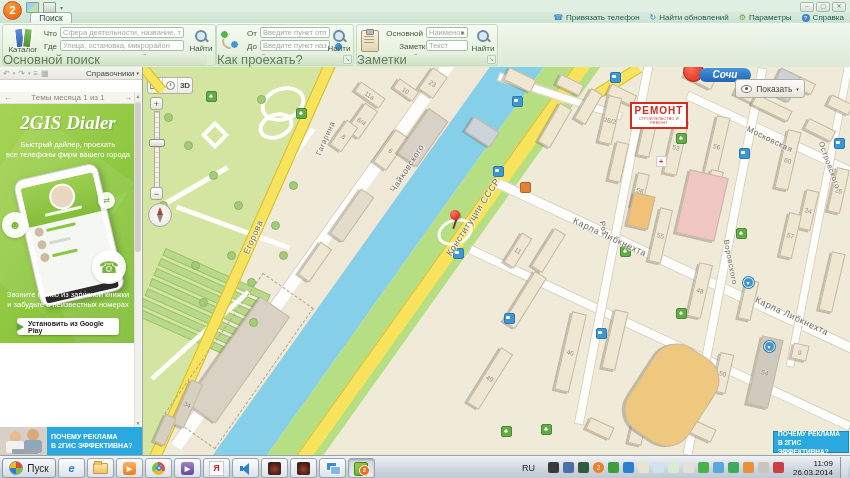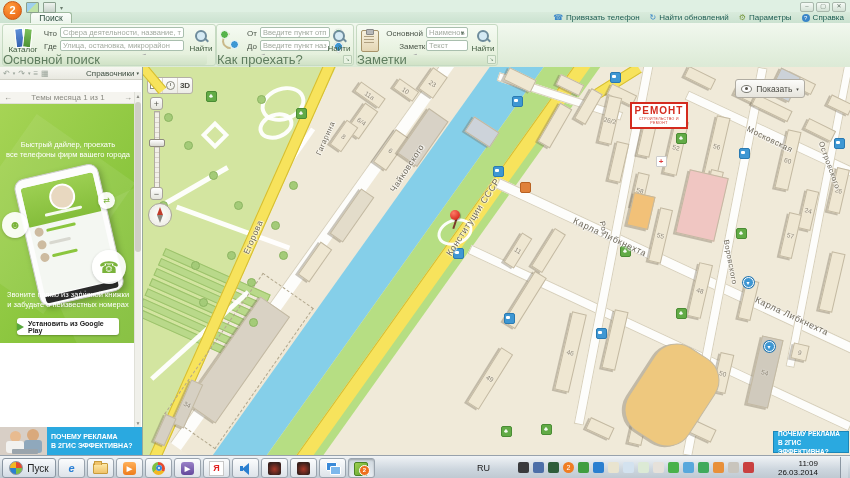--- a/index.html
+++ b/index.html
@@ -180,21 +180,21 @@
   .i-vol::before{content:"";position:absolute;left:1px;top:4px;width:3px;height:5px;background:#2a7fd0;}
   .i-vol::after{content:"";position:absolute;left:3px;top:1px;border:6px solid transparent;border-right:7px solid #2a7fd0;border-left:none;}
   .i-dark{width:13px;height:13px;border-radius:2px;background:radial-gradient(circle at 50% 55%,#a83828,#3a201c 70%);}
   .i-rdp{position:relative;width:14px;height:12px;}
   .i-rdp::before,.i-rdp::after{content:"";position:absolute;width:9px;height:7px;border:1px solid #fff;background:#3a8ad8;border-radius:1px;}
   .i-rdp::before{left:0;top:0;}
   .i-rdp::after{left:4px;top:4px;background:#7db8ec;}
   .i-gis{position:relative;width:15px;height:14px;}
   .i-gis::before{content:"";position:absolute;left:0;top:1px;width:12px;height:12px;border-radius:2px;background:linear-gradient(135deg,#9ed14f,#5a9c2e);border:1px solid #4a8424;}
   .i-gis::after{content:"2";position:absolute;right:-1px;bottom:-1px;width:9px;height:9px;border-radius:50%;background:#ee6f1d;border:1px solid #fff;color:#fff;font-size:6px;line-height:9px;text-align:center;font-weight:bold;}
-  #trayArea{position:absolute;right:2px;top:0;height:23px;display:flex;align-items:center;gap:18px;justify-content:flex-end;}
+  #trayArea{position:absolute;right:2px;top:0;height:23px;display:flex;align-items:center;gap:3px;justify-content:flex-end;}
   #langInd{font-size:9px;color:#222;margin-right:10px;}
   #trayIcons{display:flex;gap:4px;align-items:center;}
   .tico{width:11px;height:11px;border-radius:2px;}
   #clock{text-align:right;font-size:8px;line-height:9px;color:#111;margin-left:6px;}
   #showDesk{width:7px;height:21px;border-left:1px solid #8a96a2;background:linear-gradient(#e8edf2,#cdd6de);margin-left:4px;}
 </style>
 </head>
 <body>
 
 <div id="app">
@@ -321,20 +321,21 @@
           </span>
       </div>
       <div id="sbPager">
         <span>←</span>
         <span>Темы месяца 1 из 1</span>
         <span>→</span>
       </div>
       <div id="sbAd">
         <i class="shard" style="left:-20px;top:30px;width:120px;height:160px;transform:rotate(35deg);"></i>
         <i class="shard" style="left:60px;top:100px;width:120px;height:180px;transform:rotate(-25deg);"></i>
+        <div id="adTitle">2GIS Dialer</div>
         <div class="adsub" style="top:36px;">Быстрый дайлер, проехать</div>
         <div class="adsub" style="top:46px;">все телефоны фирм вашего города</div>
         <div id="phone">
           <div id="phoneScreen">
             <div id="phoneHead">
                 <div id="phoneAva"></div>
                 <div id="phoneName"></div>
               </div>
             <div class="crow">
                 <span class="cava"></span>
@@ -544,20 +545,24 @@
       <div id="compass">
           <i class="n"></i>
           <i class="s"></i>
         </div>
       <div id="showBtn">
         <span class="eye"></span>
         <span>Показать</span>
         <span style="font-size:5px;">▾</span>
       </div>
 
+      <div id="sochiAd">
+        <i id="sochiCircle"></i>
+        <div id="sochiPill">Сочи</div>
+      </div>
       <div id="domoy">
         <div id="domoyT">РЕМОНТ</div>
         <div id="domoyS">СТРОИТЕЛЬСТВО И РЕМОНТ</div>
       </div>
       <div id="mapBadge">
         <span>ПОЧЕМУ РЕКЛАМА</span>
         <span>В 2ГИС ЭФФЕКТИВНА?</span>
       </div>
     </div>
   </div>

